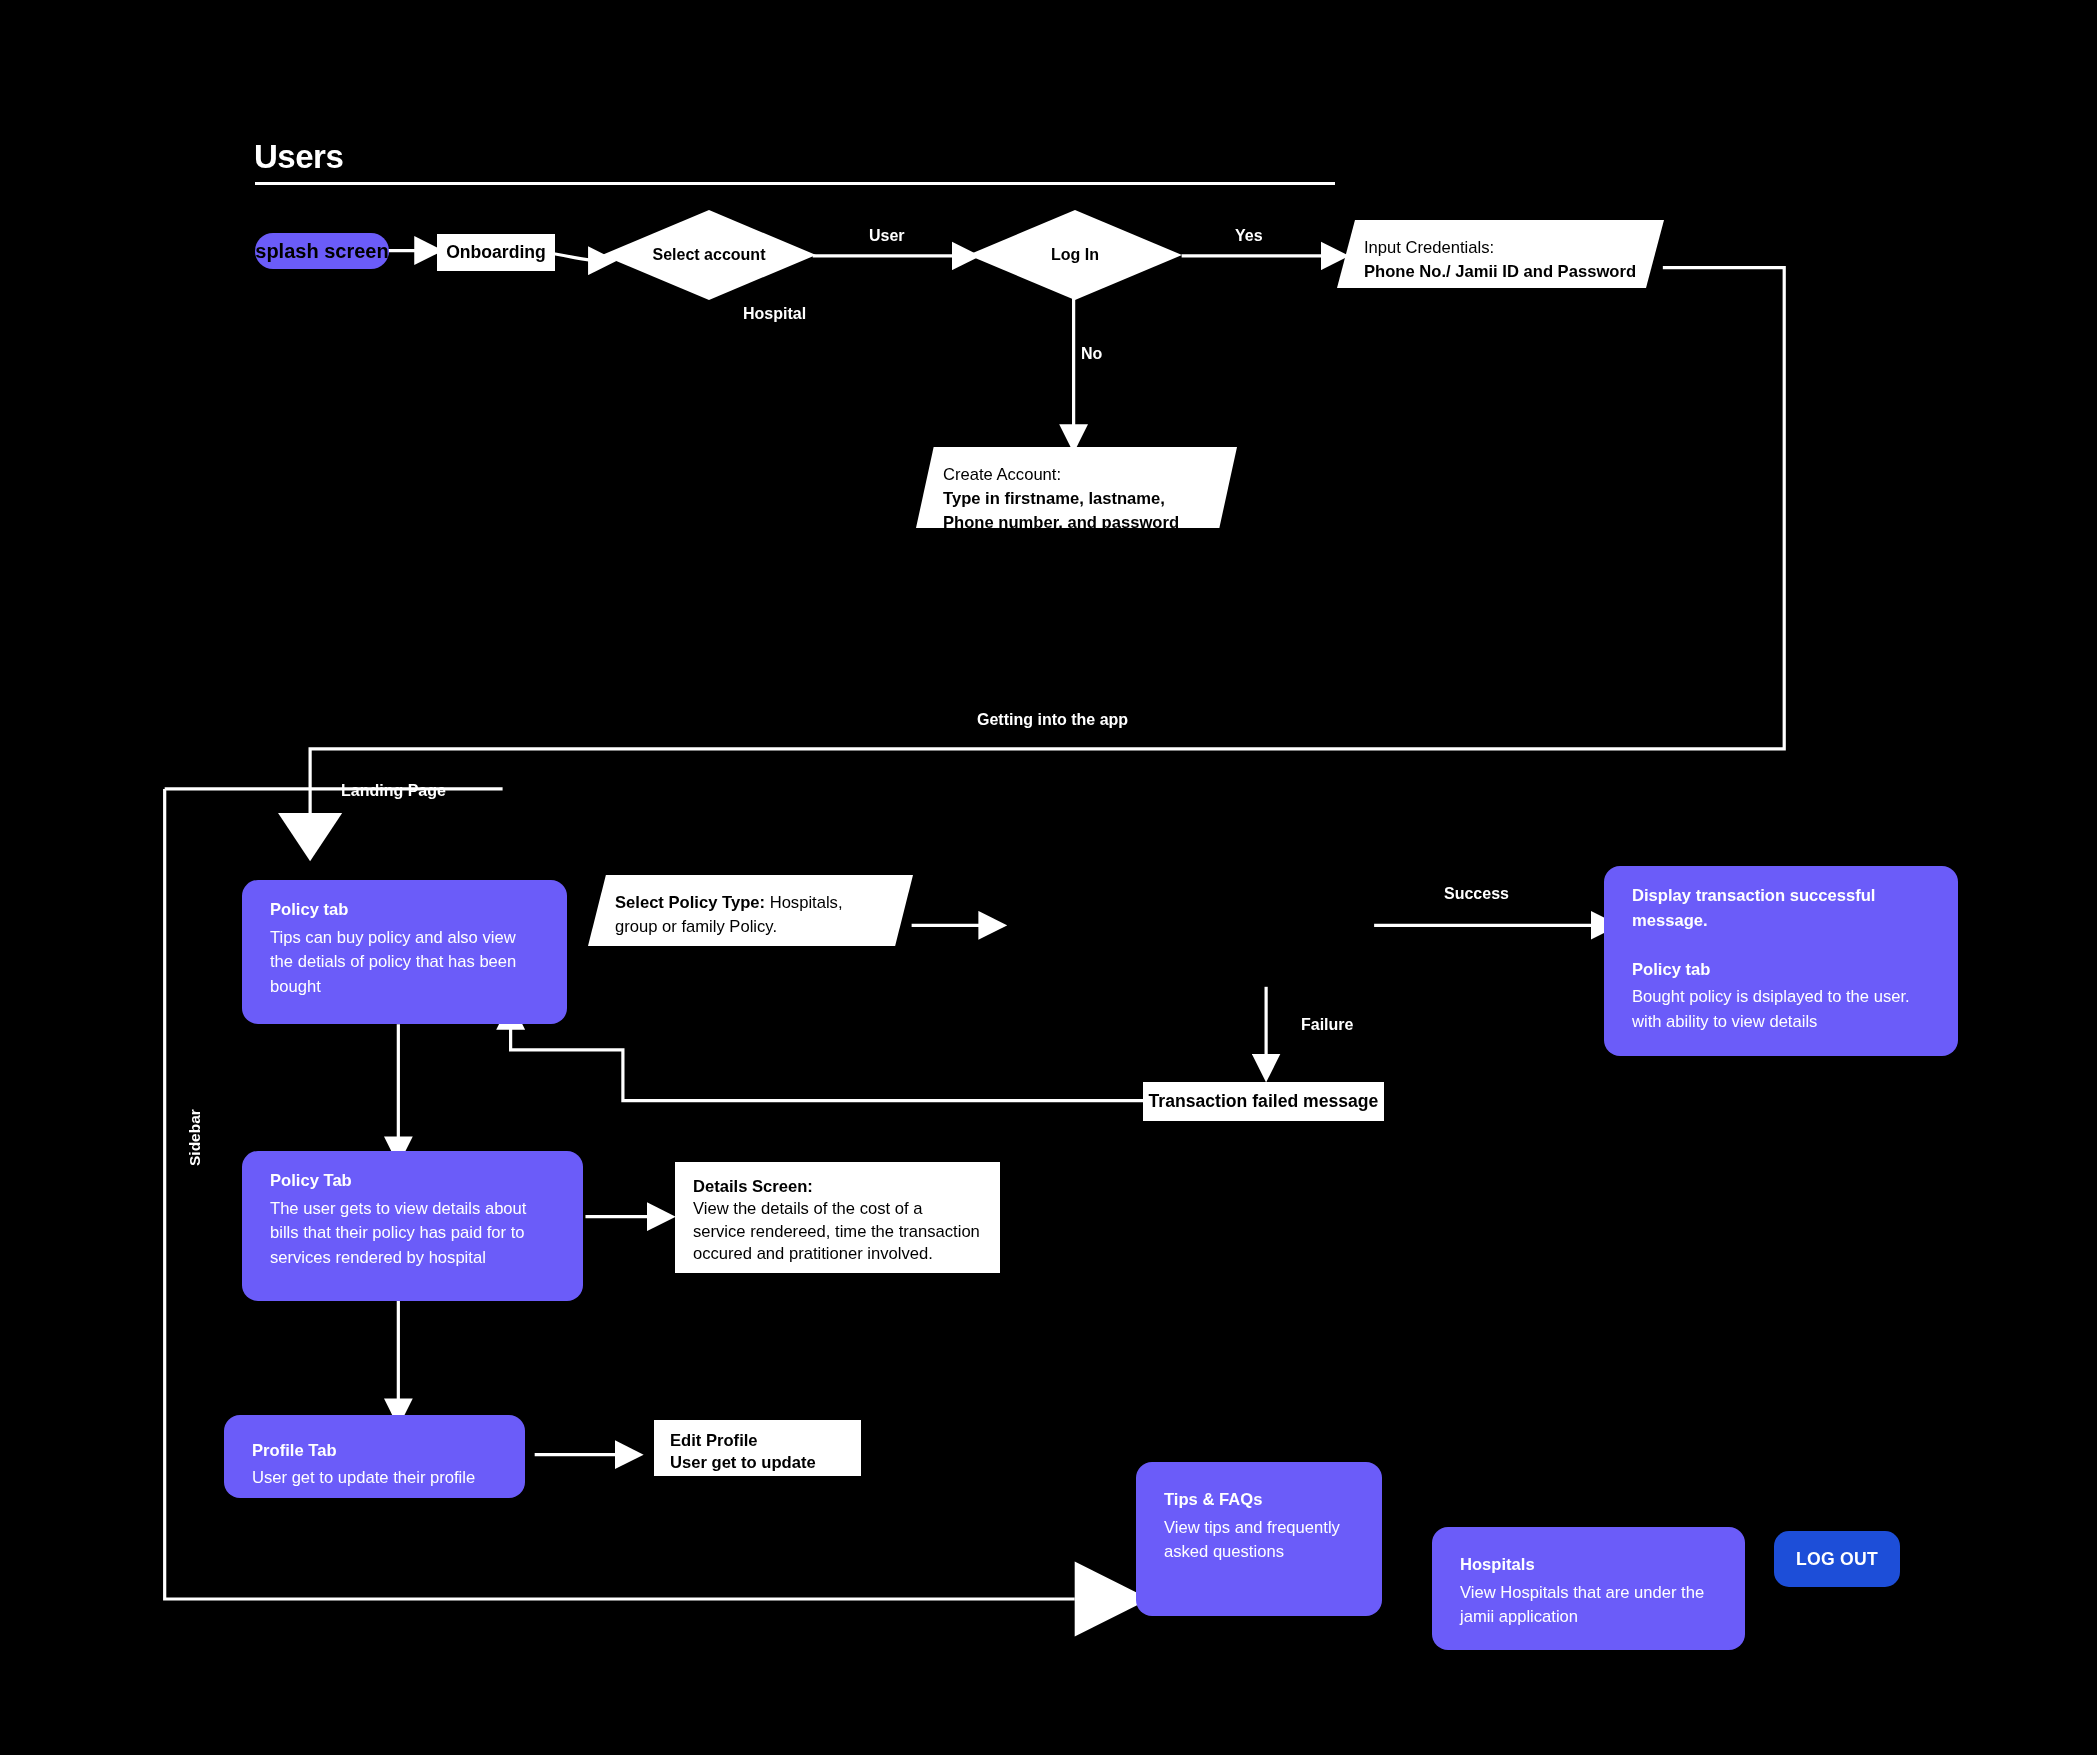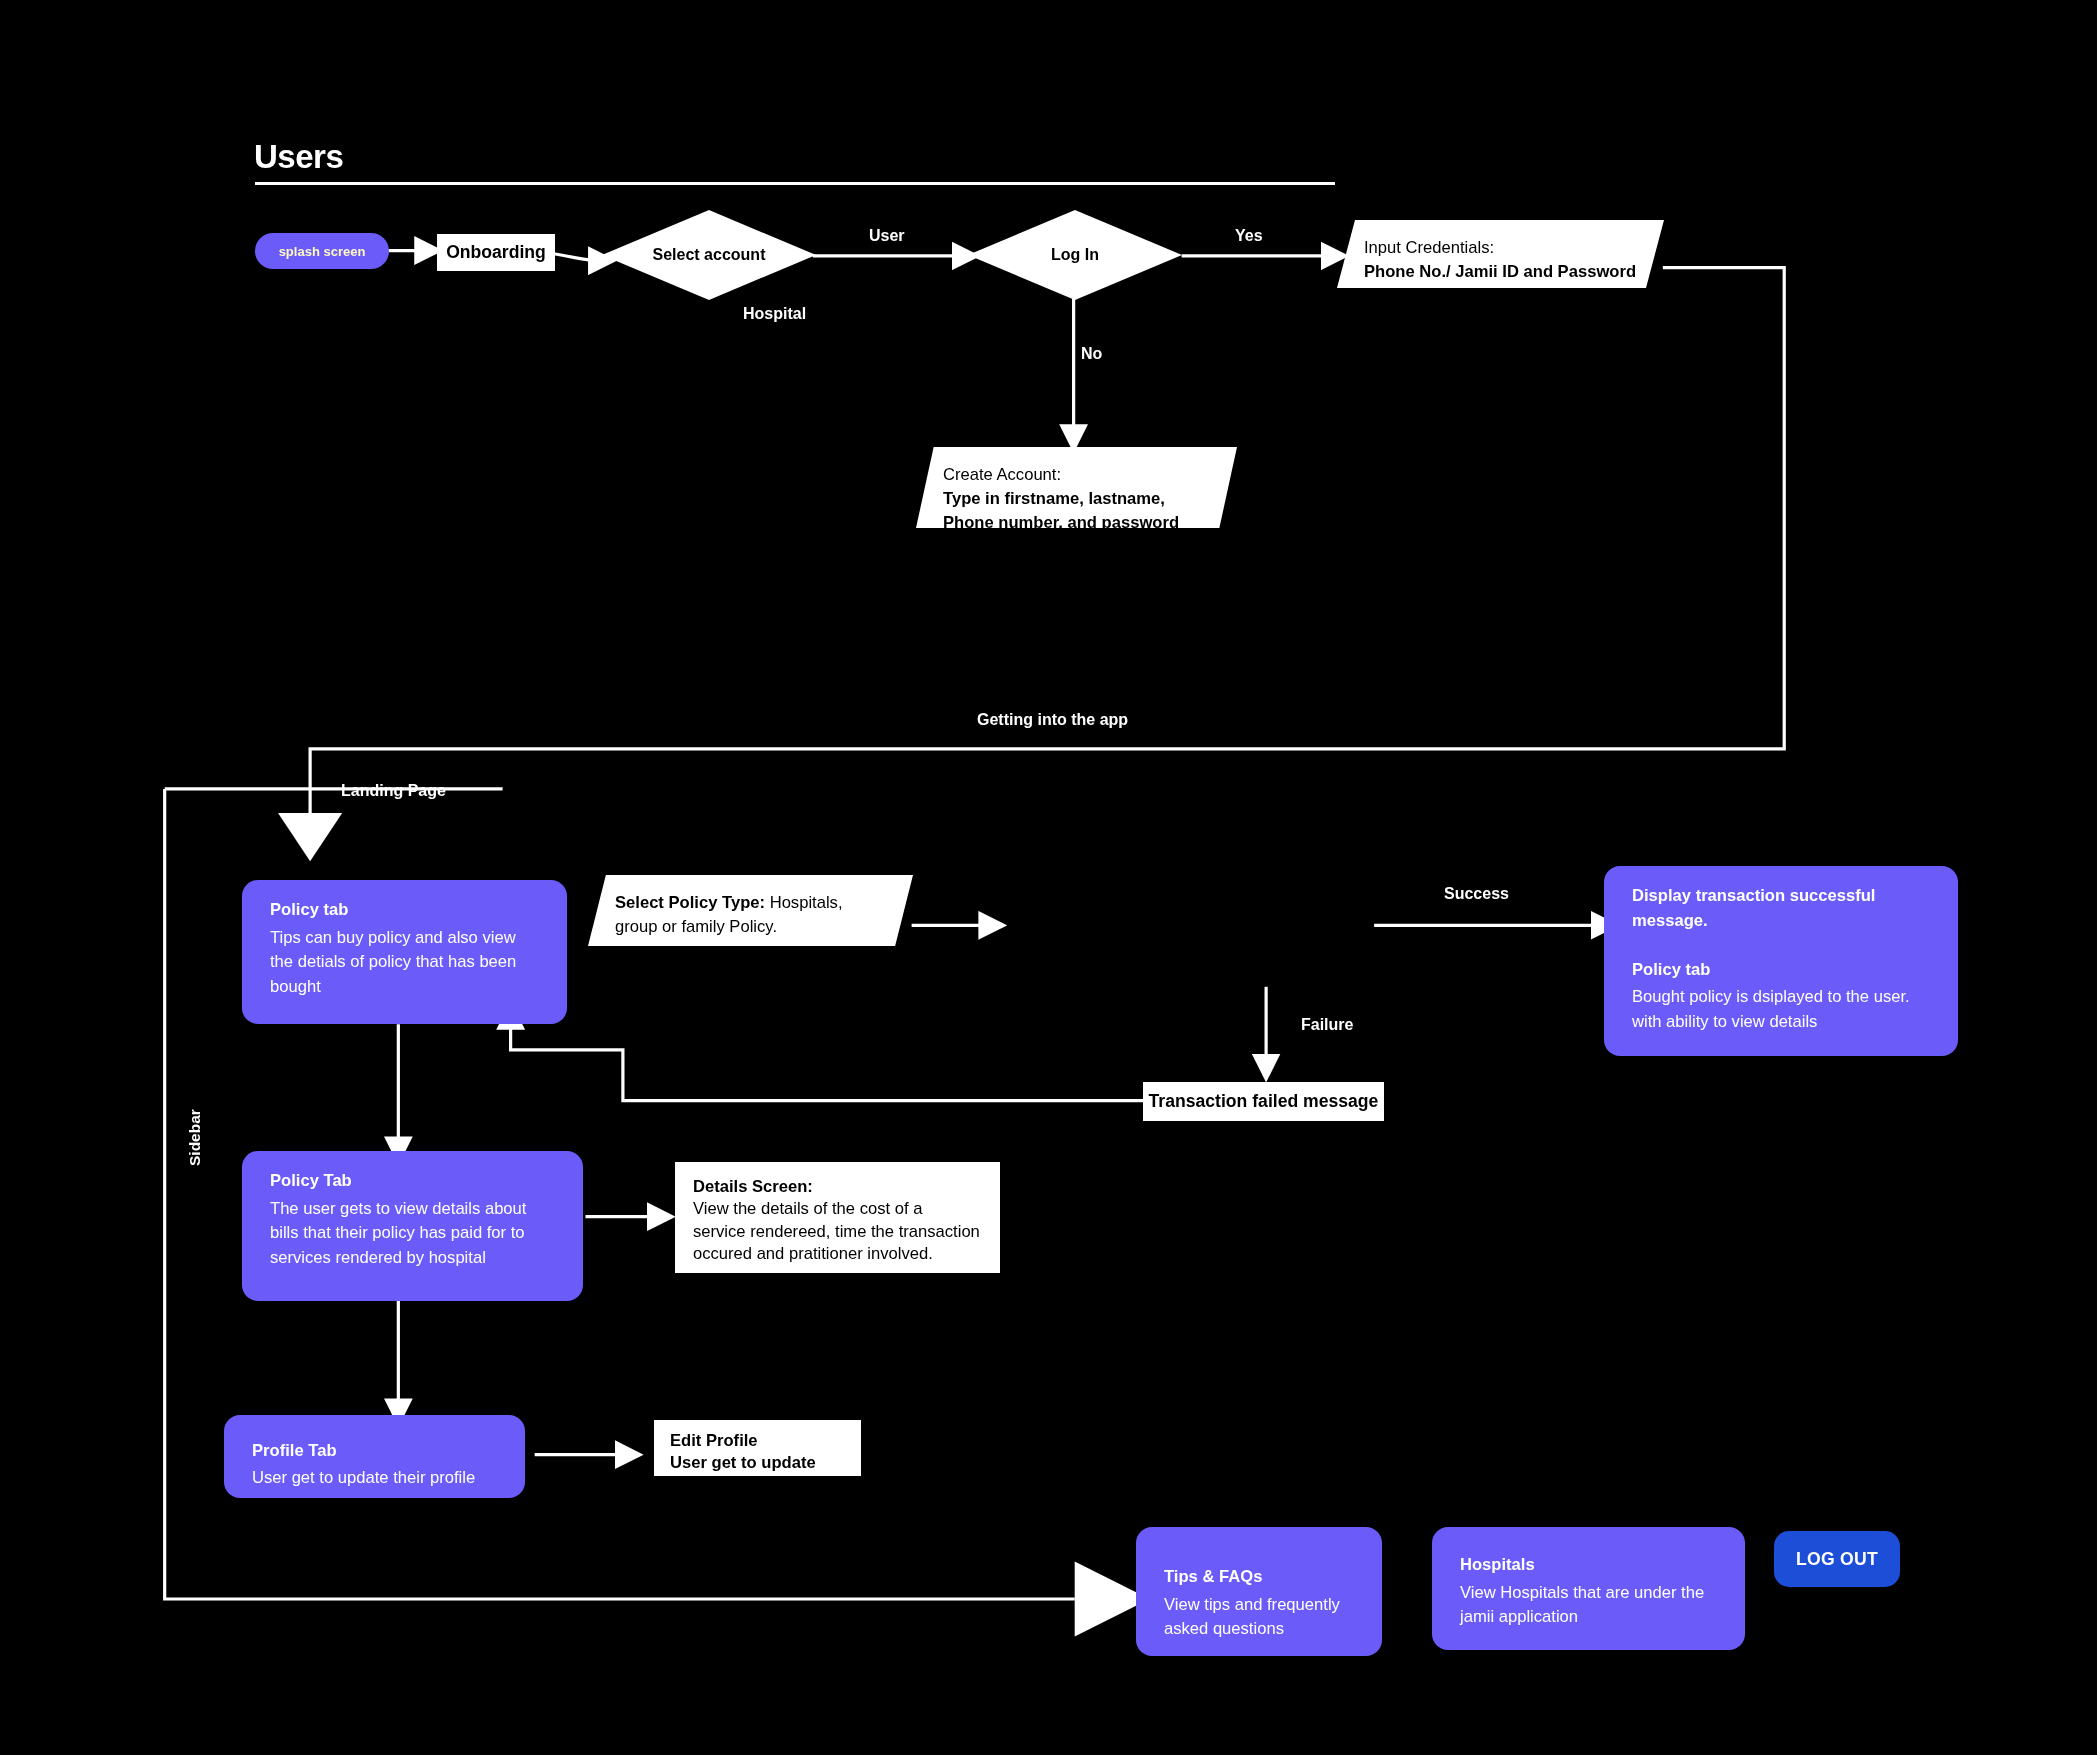--- a/index.html
+++ b/index.html
@@ -10,21 +10,21 @@
 
   
   .page-title{position:absolute;left:254px;top:138px;font-size:33px;font-weight:bold;
               letter-spacing:-0.5px;color:#fff;}
   .title-rule{position:absolute;left:255px;top:182px;width:1080px;height:2.7px;background:#fff;}
 
   
   .node{position:absolute;box-sizing:border-box;}
 
   .pill{background:#6b5cf9;border-radius:32px;display:flex;align-items:center;
-        justify-content:center;color:#fef9c3;font-weight:bold;font-size:13px;}
+        justify-content:center;color:#000000;font-weight:bold;font-size:20px;}
 
   .white-rect{background:#fff;color:#000;display:flex;align-items:center;
               justify-content:center;font-weight:bold;font-size:17.6px;}
 
   .white-note{background:#fff;color:#000;box-sizing:border-box;padding:14px 18px;
               font-size:16.6px;line-height:1.35;}
 
   .para{background:#fff;color:#000;box-sizing:border-box;
         padding:16px 22.5px 16px 27px;font-size:16.6px;line-height:1.45;
         clip-path:polygon(5.5% 0,100% 0,94.5% 100%,0% 100%);}
@@ -184,21 +184,21 @@
   <div class="node purple-card" style="left:224px;top:1415px;width:301px;height:83px;padding-top:23.5px;">
     <span class="hd">Profile Tab</span>
     <span class="bdy">User get to update their profile</span>
   </div>
 
   <div class="node white-note" style="left:654px;top:1420px;width:207px;height:56px;padding:9.6px 16px;">
     <span style="display:block;font-weight:bold;">Edit Profile</span>
     <span style="display:block;font-weight:bold;">User get to update their profile</span>
   </div>
 
-  <div class="node purple-card" style="left:1136px;top:1527px;width:246px;height:129px;padding-top:38px;">
+  <div class="node purple-card" style="left:1136px;top:1462px;width:246px;height:154px;padding-top:26px;">
     <span class="hd">Tips &amp; FAQs</span>
     <span class="bdy">View tips and frequently asked questions</span>
   </div>
 
   <div class="node purple-card" style="left:1432px;top:1527px;width:313px;height:123px;padding-top:26px;">
     <span class="hd">Hospitals</span>
     <span class="bdy">View Hospitals that  are under the jamii application</span>
   </div>
 
   <div class="node logout" style="left:1774px;top:1531px;width:126px;height:56px;">

